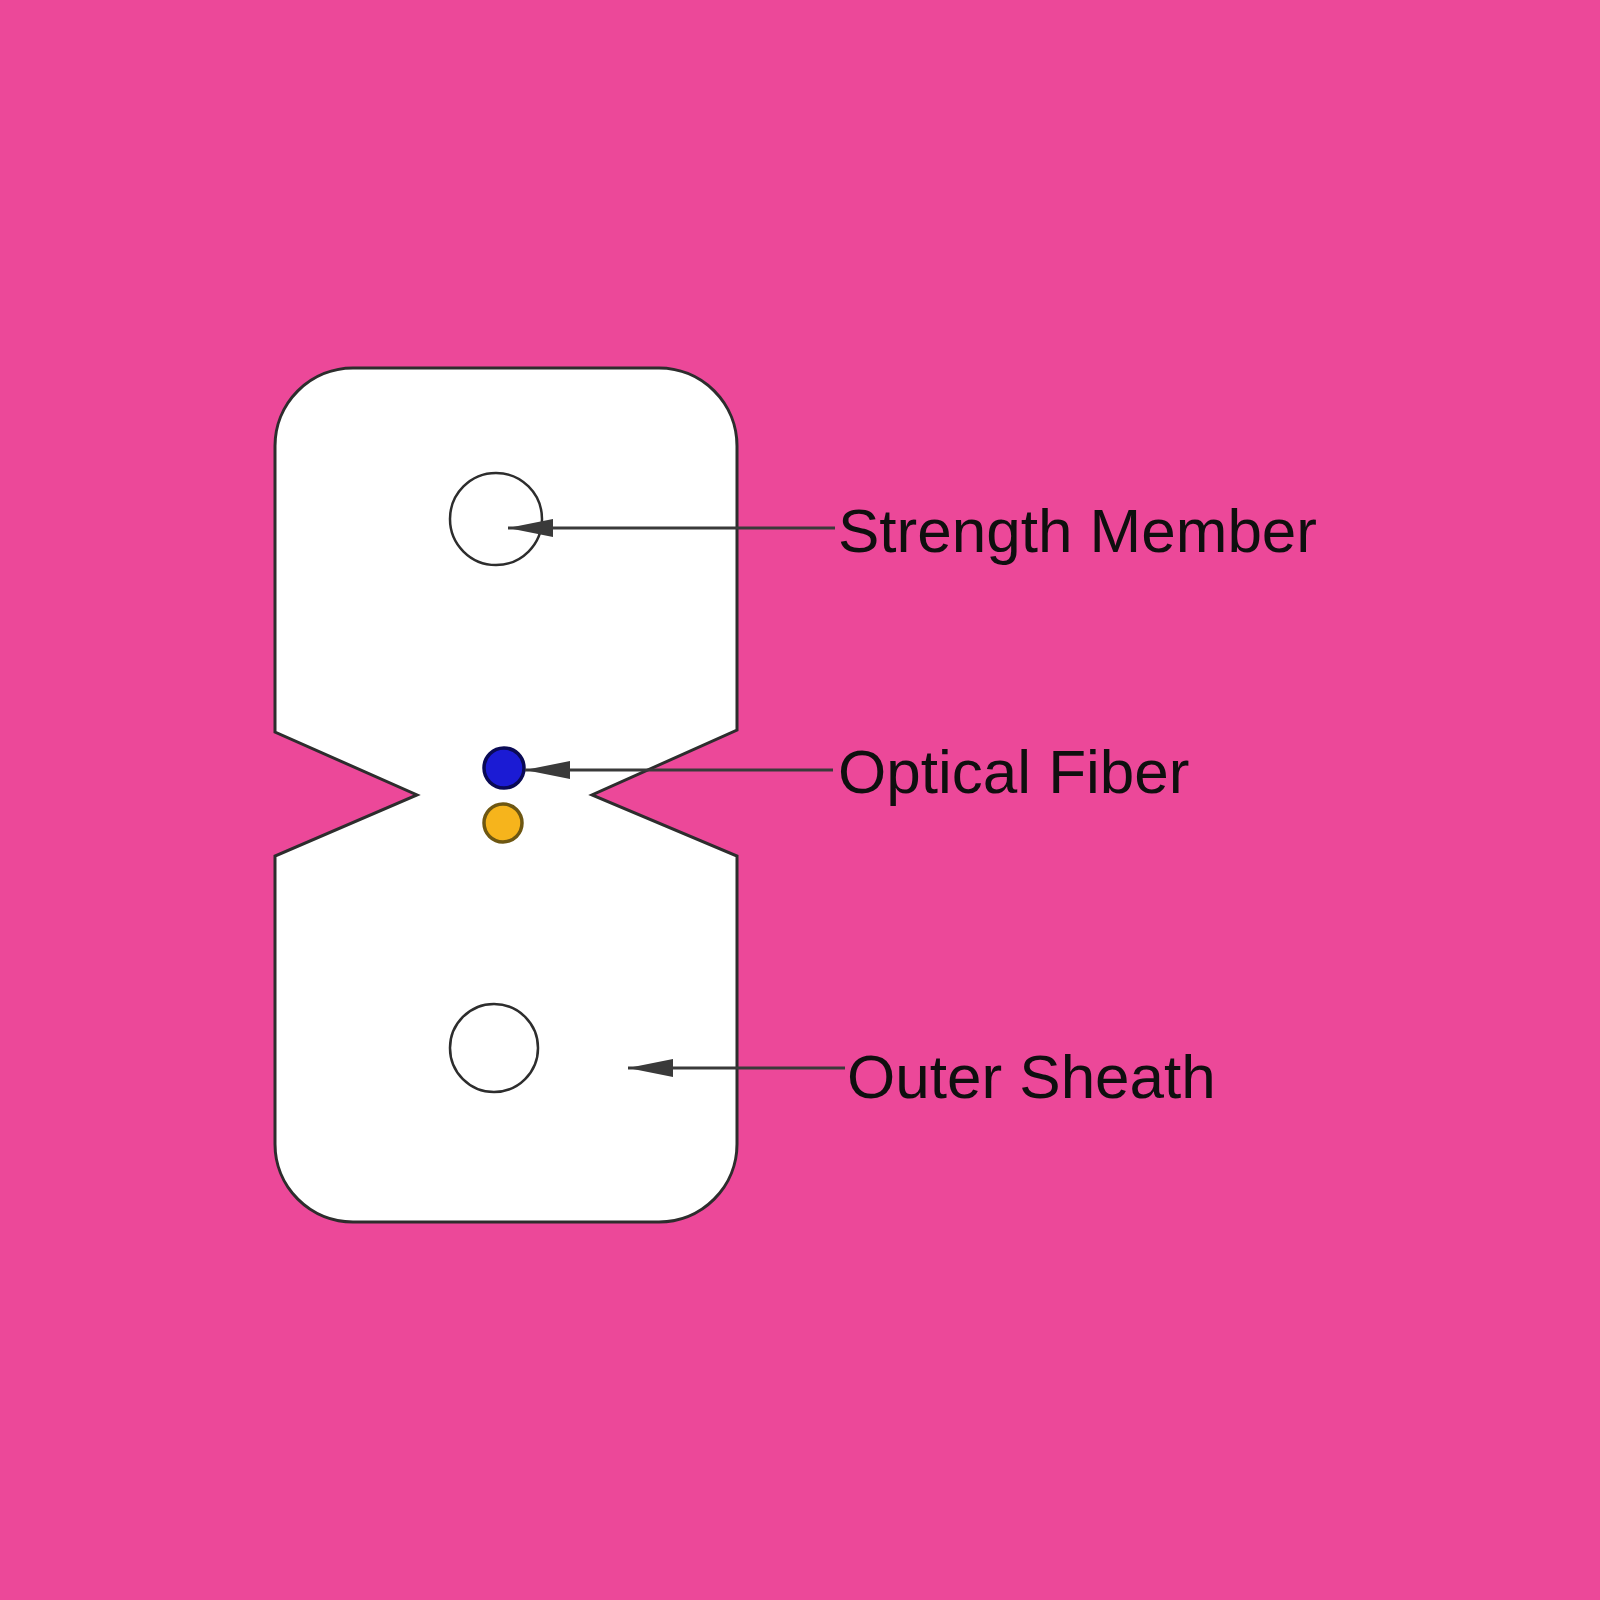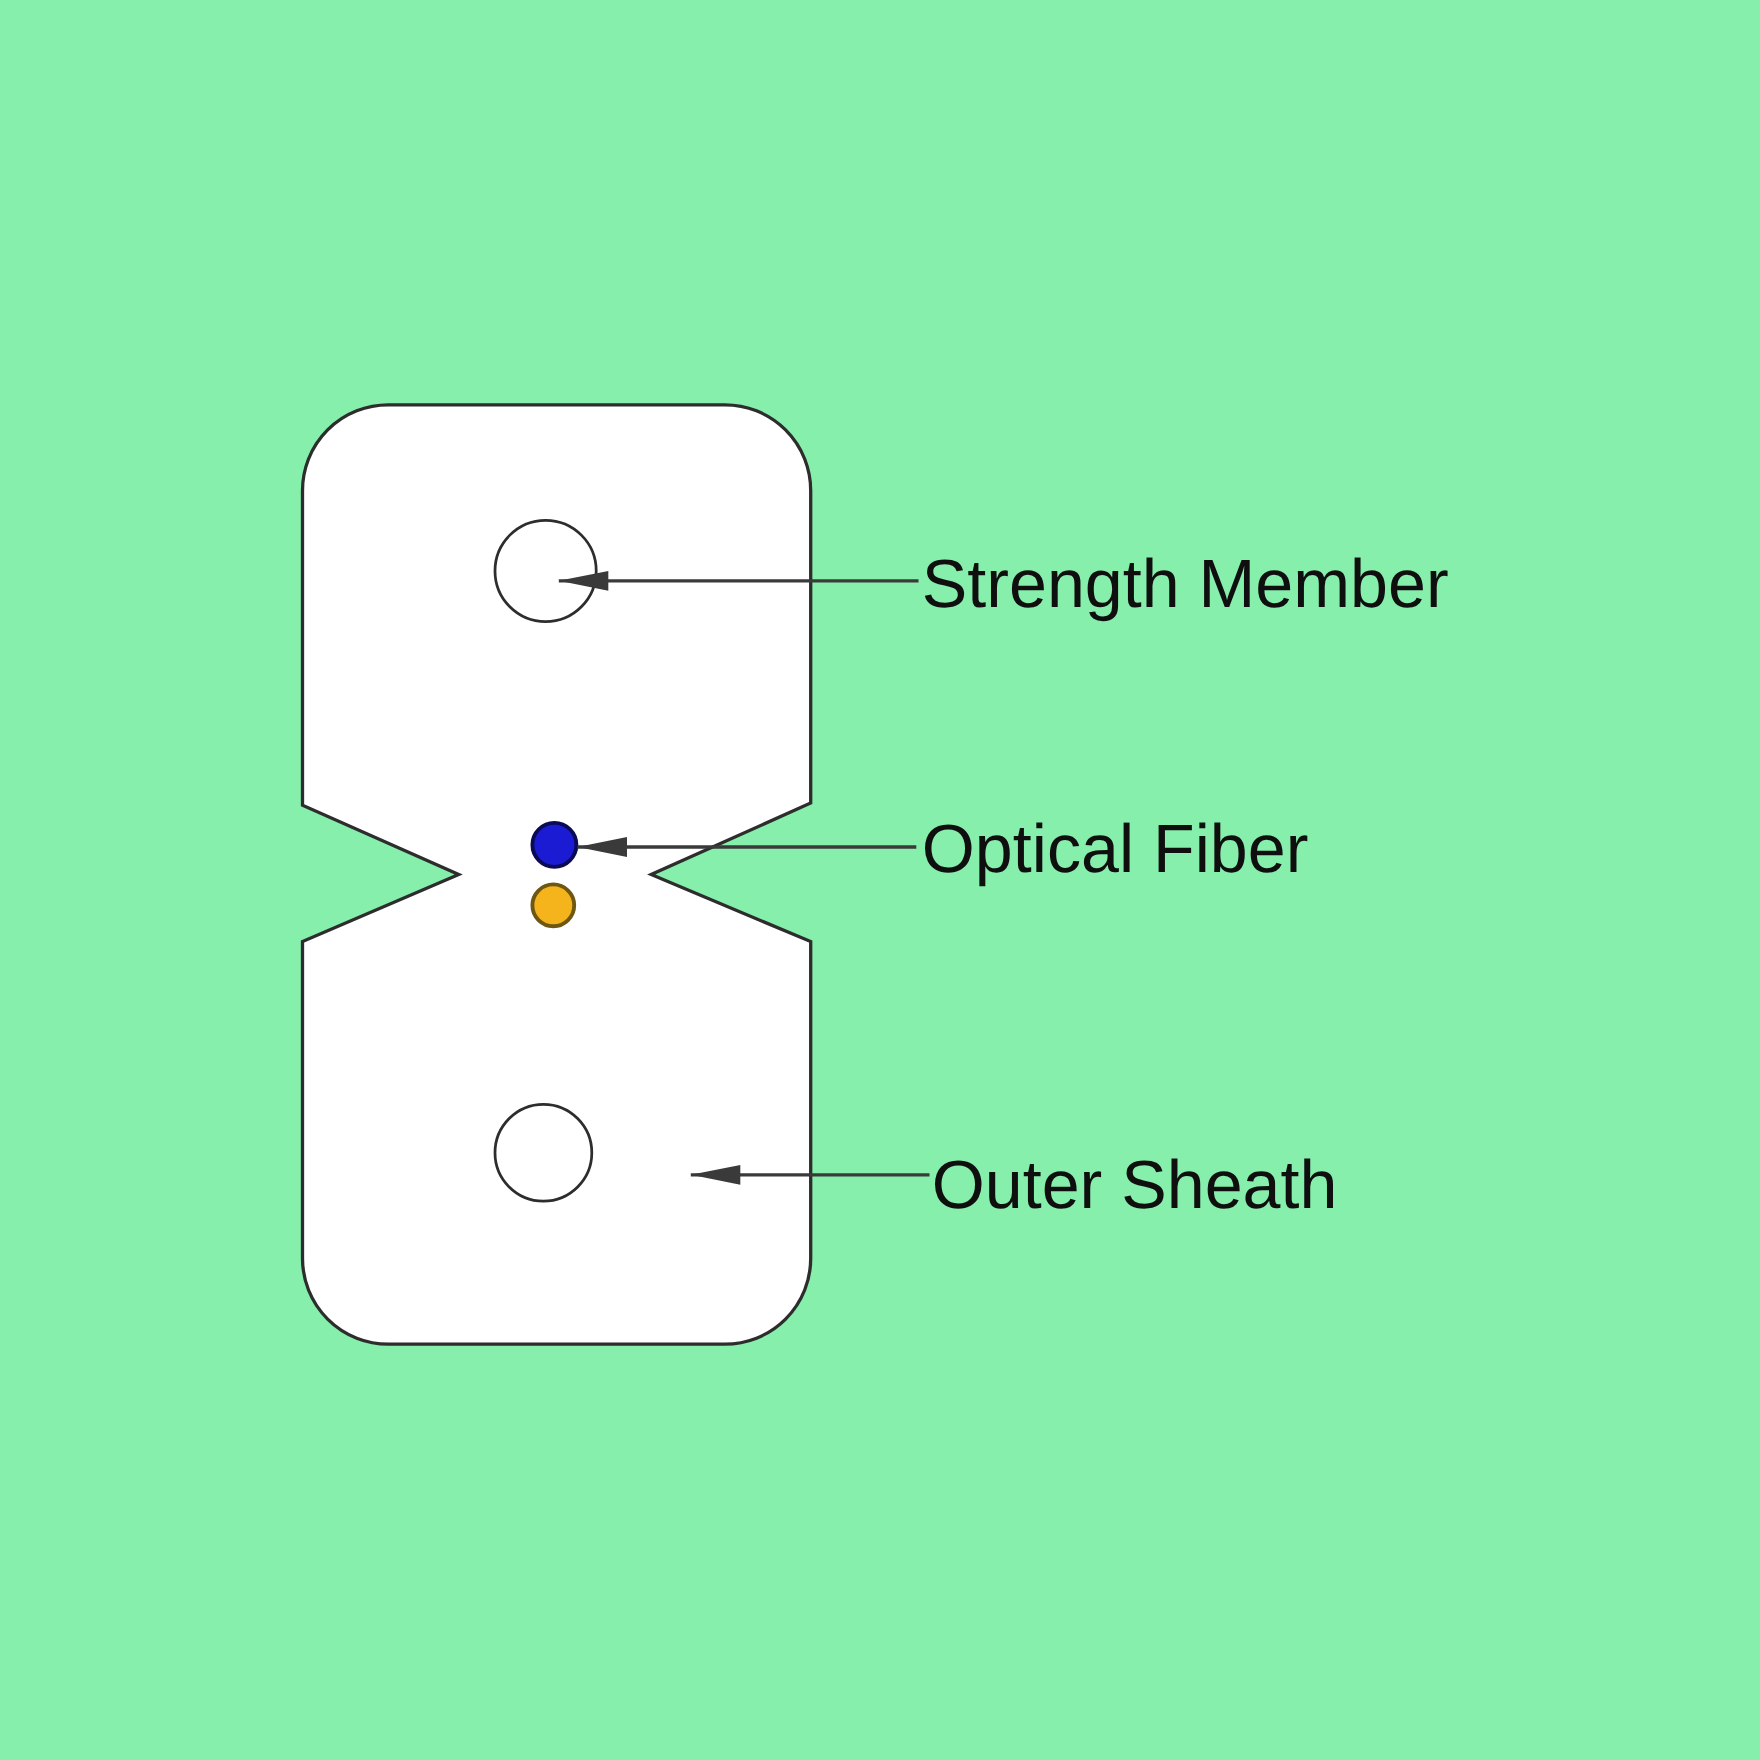--- a/index.html
+++ b/index.html
@@ -4,21 +4,21 @@
 <style>
   html, body {
     margin: 0;
     padding: 0;
     background: #ffffff;
   }
   .canvas {
     position: relative;
     width: 1600px;
     height: 1600px;
-    background: #86efac;
+    background: #ec4899;
     overflow: hidden;
   }
   svg {
     display: block;
   }
   .label {
     font-family: "Liberation Sans", "DejaVu Sans", sans-serif;
     font-size: 62px;
     font-weight: 400;
   }

